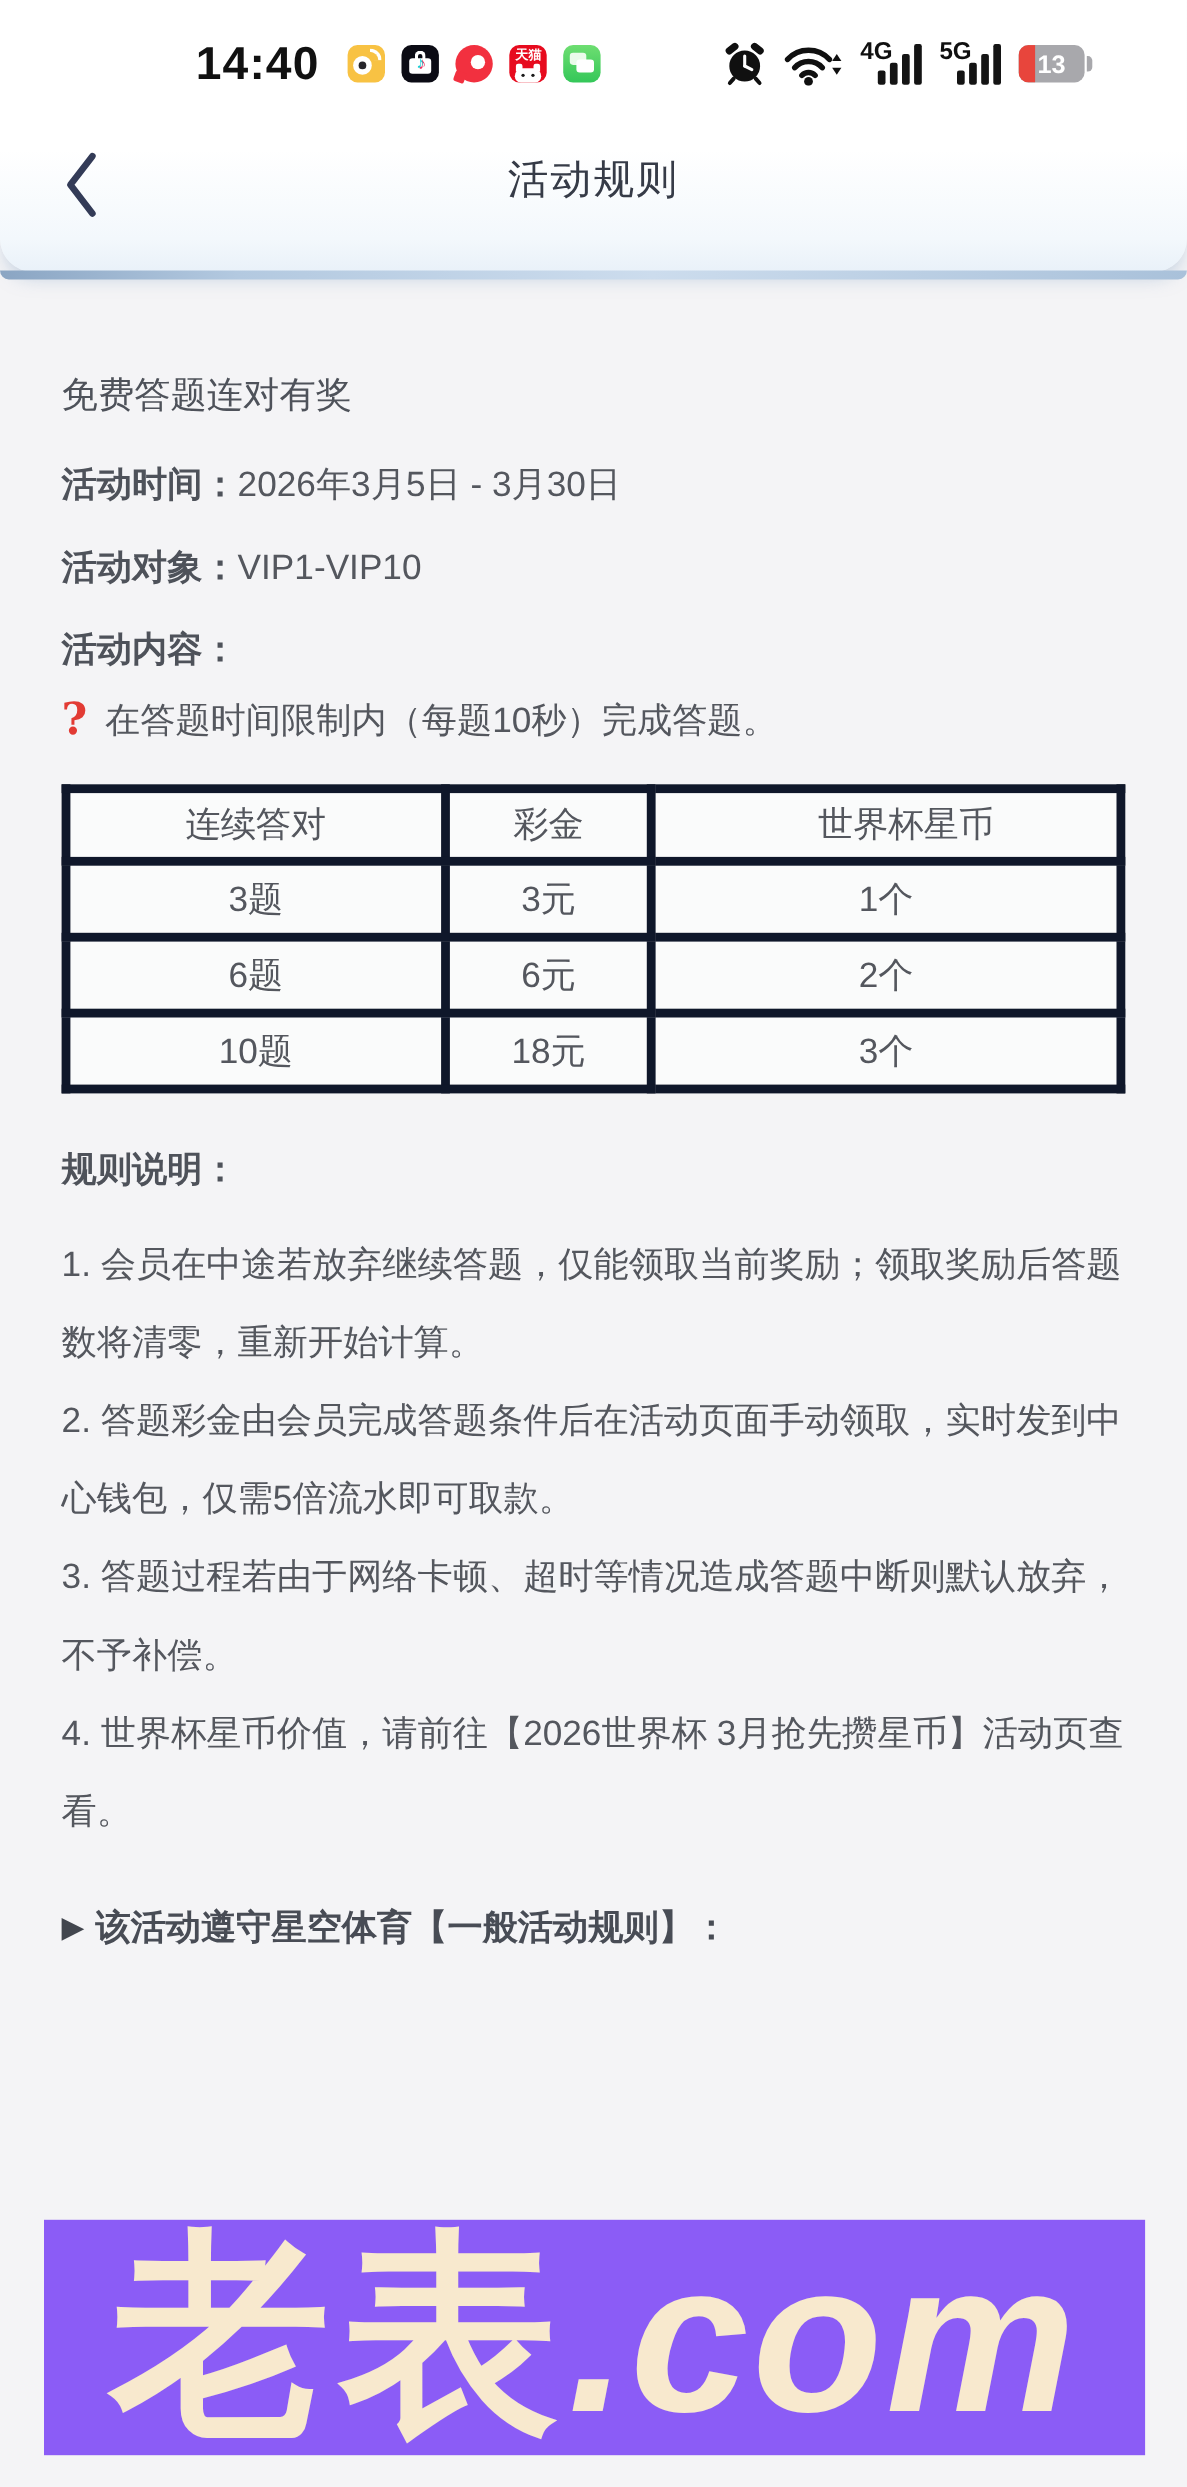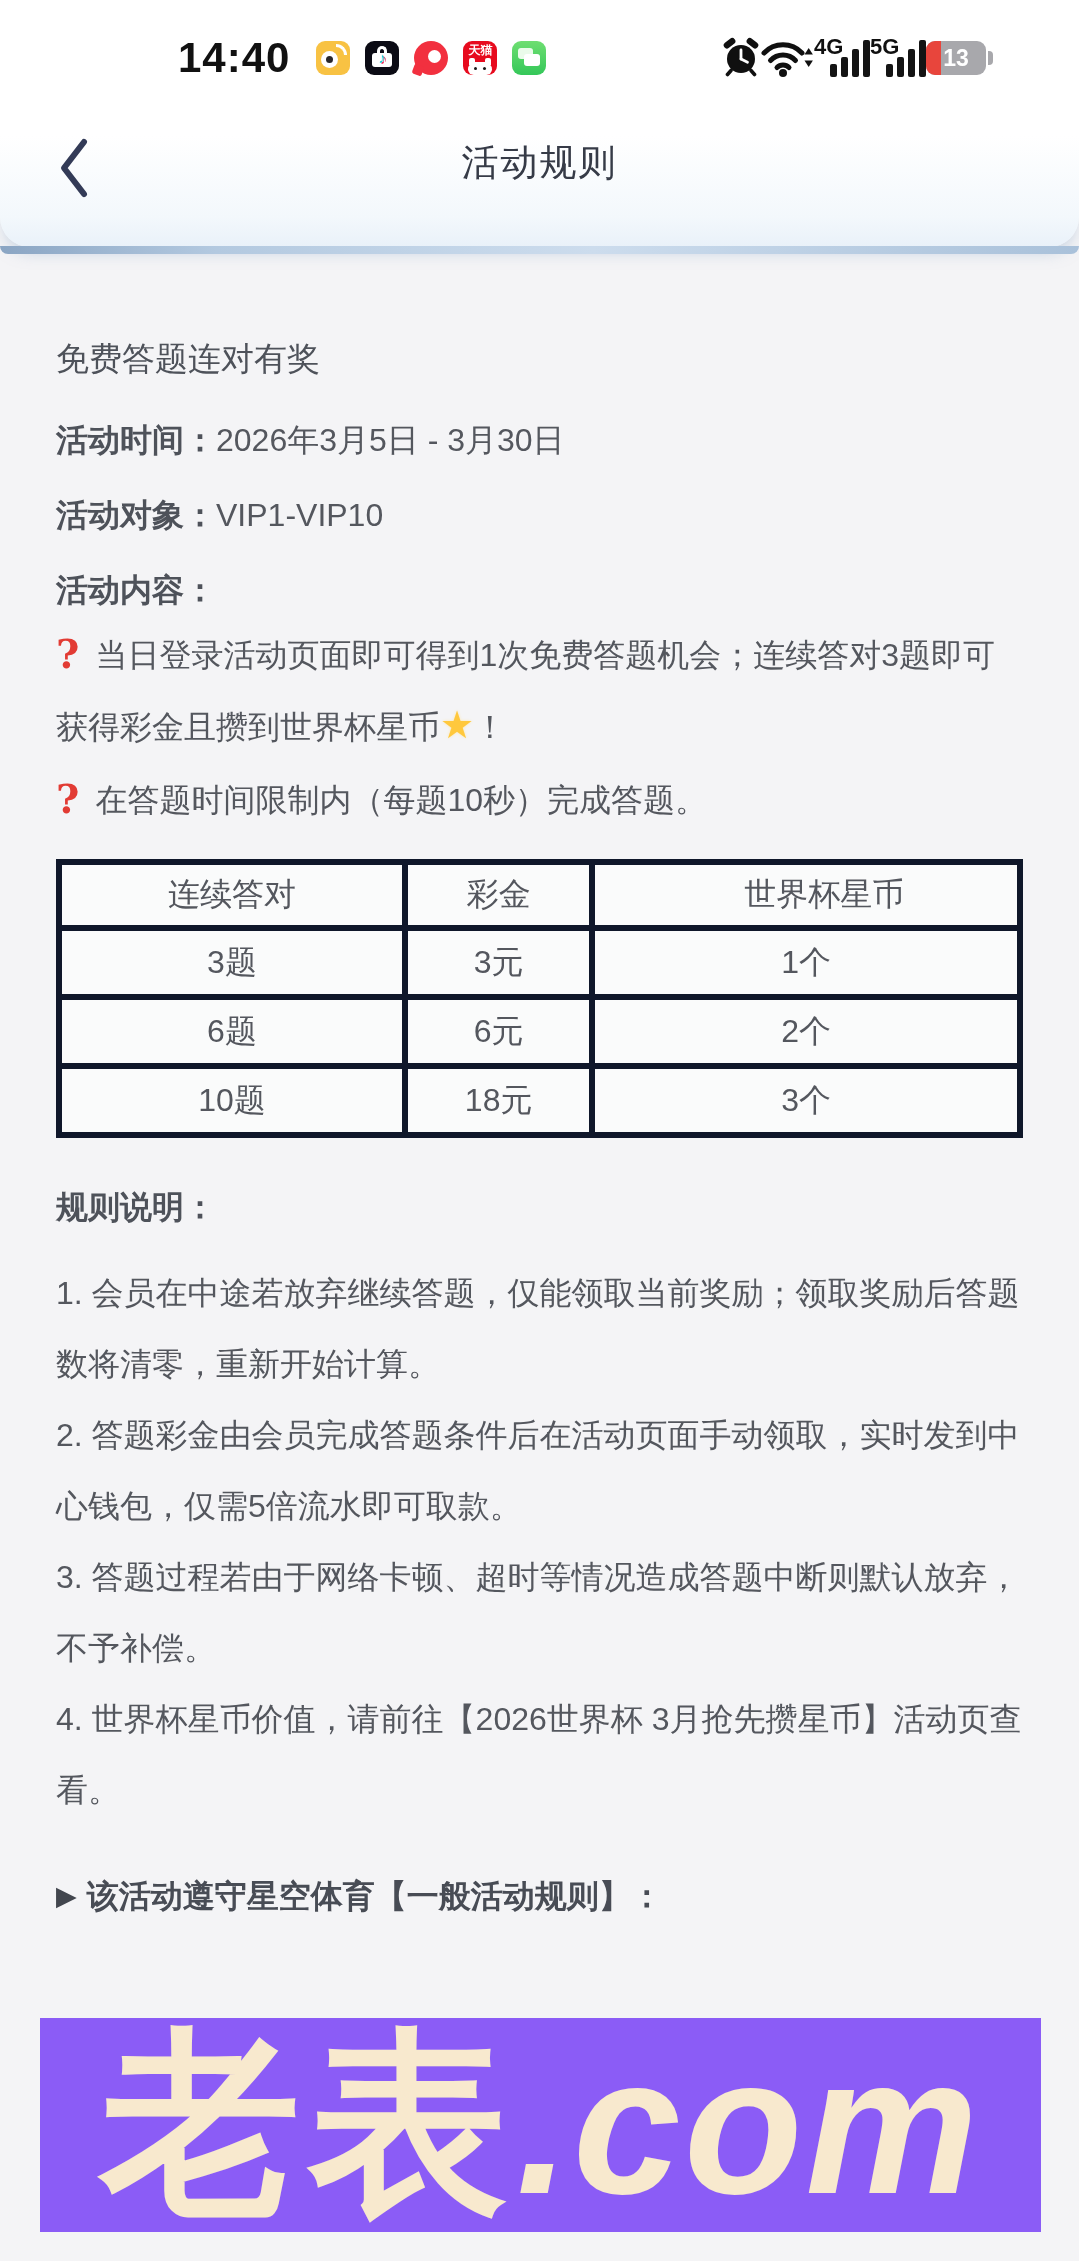--- a/index.html
+++ b/index.html
@@ -46,21 +46,21 @@
   .ai-red::after { content:""; position:absolute; left:14px; top:9px; width:13px; height:13px; border-radius:50%; background:#fff; }
   .ai-tmall { background:#e70b1e; }
   .ai-tmall .tm-label { position:absolute; top:3px; left:0; right:0; text-align:center; font-size:12px; line-height:12px; font-weight:700; color:#fff; }
   .ai-tmall .cat { position:absolute; bottom:0px; left:5px; width:24px; height:13px; background:#fff; border-radius:9px 9px 7px 7px; }
   .ai-tmall .cat::before { content:""; position:absolute; top:-4px; left:1px; width:6px; height:7px; background:#fff; border-radius:2px 2px 0 0; box-shadow:16px 0 0 #fff; }
   .ai-tmall .cat::after { content:""; position:absolute; top:5px; left:6px; width:3px; height:3px; border-radius:50%; background:#1a1a1a; box-shadow:9px 0 0 #1a1a1a; }
   .ai-msg { background:linear-gradient(180deg,#6ede71,#34c759); }
   .ai-msg::before { content:""; position:absolute; left:6px; top:7px; width:15px; height:11px; background:#eafbea; border-radius:3px; }
   .ai-msg::after { content:""; position:absolute; left:12px; top:13px; width:16px; height:12px; background:#fff; border-radius:3px; }
   .sb-spacer { flex:1; }
-  .right-icons { display:flex; }
+  .right-icons { display:flex; align-items:center; gap:16px; }
   .net { position:relative; width:56px; height:42px; }
   .net-label { position:absolute; top:-3px; left:0; font-size:22px; font-weight:700; color:#101010; }
   .bars { position:absolute; bottom:2px; right:0; display:flex; align-items:flex-end; gap:4px; }
   .bar { width:7px; background:#141414; border-radius:2px; }
   .b1{height:13px;} .b2{height:20px;} .b3{height:28px;} .b4{height:37px;}
   .battery { display:flex; align-items:center; }
   .bat-body { position:relative; width:60px; height:34px; border-radius:9px; background:#a8a8ac; overflow:hidden;padding-left:41px; }
   .bat-red { position:absolute; left:0; top:0; bottom:0; width:15px; background:#e8453c; }
   .bat-num { position:absolute; inset:0; display:flex; align-items:center; justify-content:center; color:#fff; font-weight:700; font-size:23px; }
   .bat-nub { width:5px; height:14px; background:#a8a8ac; border-radius:0 4px 4px 0; margin-left:2px; }
@@ -84,21 +84,21 @@
     margin-right:16px; transform:translateY(2px);
     font-family:"DejaVu Serif","Liberation Serif",serif;
   }
   .star-icon { color:#ffc83d; font-size:38px; text-shadow:0 0 3px #ffe6a8; }
 
   table.rules-table {
     width:100%; border-collapse:collapse; margin-top:24px;
     border:3px solid #4f5257; background:#fafbfb;
   }
   .rules-table th, .rules-table td {
-    border:6px solid #0f172a; text-align:center;
+    border:8px solid #0f172a; text-align:center;
     font-weight:400; font-size:32px; color:#54575e;
   }
   .rules-table th { height:66px; }
   .rules-table td { height:69px; }
   .col-streak{width:36%;} .col-bonus{width:19.5%;} .col-coin{width:44.5%;padding-left:36px;}
 
   .rules-heading { font-weight:700; color:#4e525a; margin-top:48px; }
   .rules { margin-top:28px; line-height:71px; }
   .rules p { margin:0; }
   .footer-note { margin-top:46px; font-weight:700; color:#484c55; line-height:48px; }
@@ -205,21 +205,20 @@
     <span class="info-label">活动时间：</span><span>2026年3月5日 - 3月30日</span>
   </div>
   <div class="info-line">
     <span class="info-label">活动对象：</span><span>VIP1-VIP10</span>
   </div>
   <div class="info-line">
     <span class="info-label">活动内容：</span>
   </div>
 
   <div class="bullets">
-    <p><span class="q-icon">?</span><span>当日登录活动页面即可得到1次免费答题机会；连续答对3题即可获得彩金且攒到世界杯星币</span><span class="star-icon">★</span><span>！</span></p>
     <p><span class="q-icon">?</span><span>在答题时间限制内（每题10秒）完成答题。</span></p>
   </div>
 
   <table class="rules-table">
     <thead>
       <tr>
         <th class="col-streak">连续答对</th>
         <th class="col-bonus">彩金</th>
         <th class="col-coin">世界杯星币</th>
       </tr>

